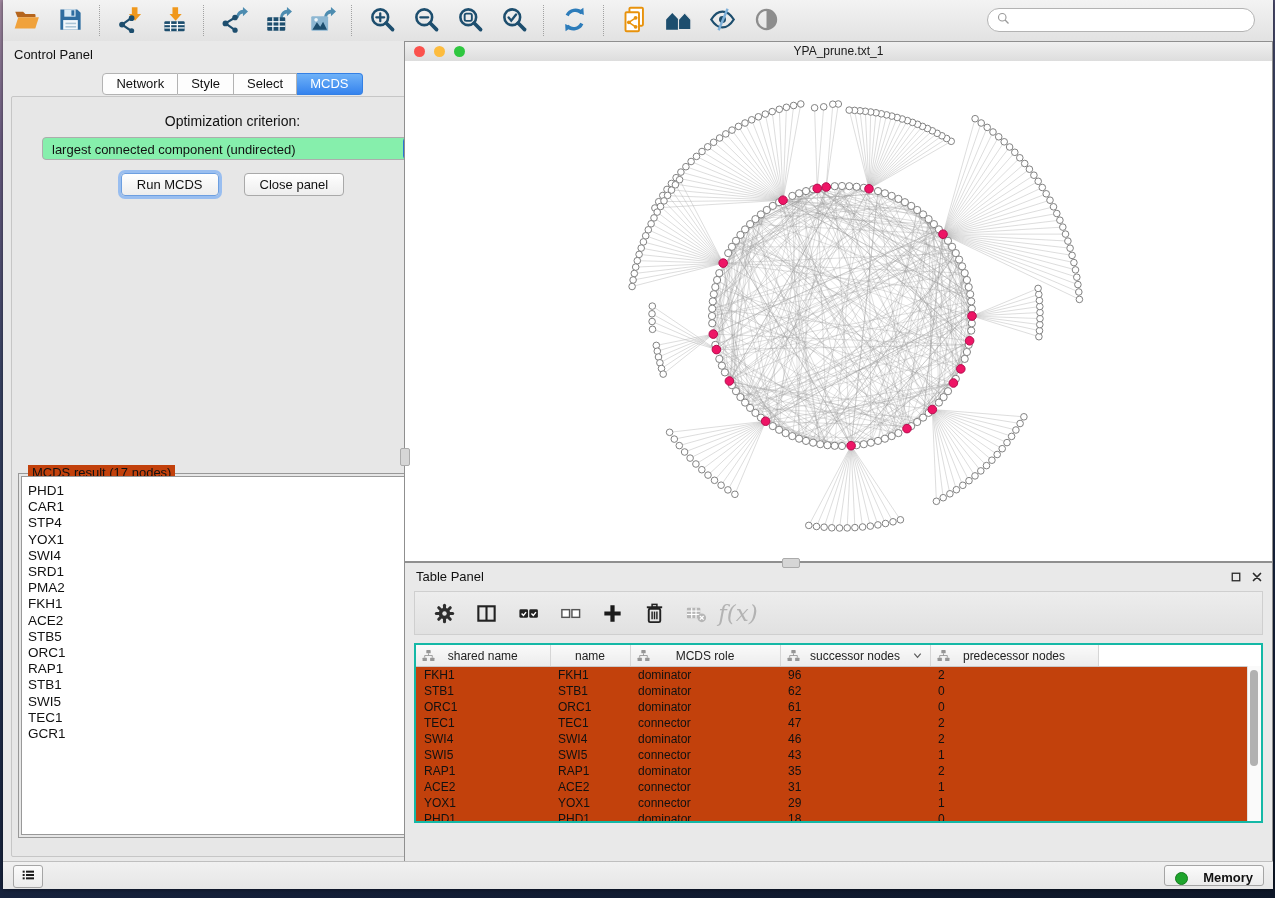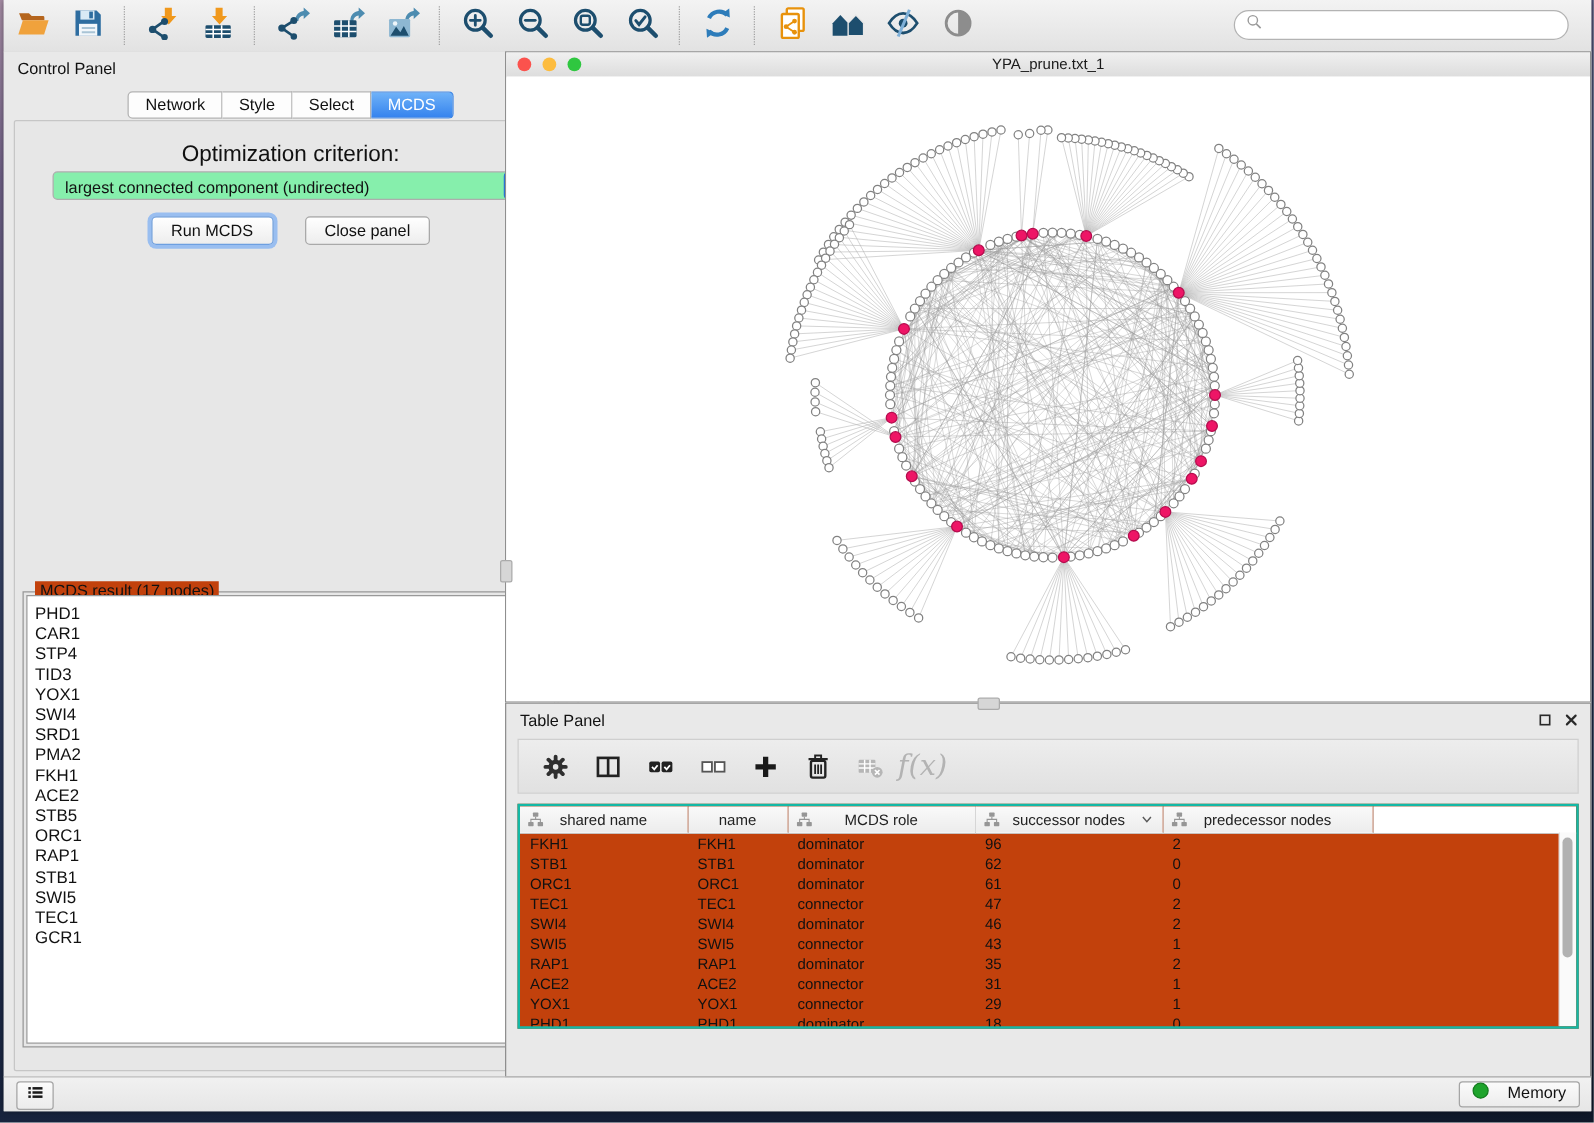--- a/index.html
+++ b/index.html
@@ -28,21 +28,21 @@
   
   .control-panel{position:absolute;left:0;top:41px;width:460px;height:821px;background:#e9e9e9;border-right:1px solid #9f9f9f;box-sizing:border-box;}
   .cp-tabs{position:absolute;top:32px;left:0;right:0;display:flex;justify-content:center;}
   .tab{height:20px;line-height:20px;padding:0 13px;font-size:13px;background:#fdfdfd;
     border:1px solid #b3b3b3;border-left:none;color:#111;cursor:default;}
   .tab:first-child{border-left:1px solid #b3b3b3;border-radius:4px 0 0 4px;}
   .tab:last-child{border-radius:0 4px 4px 0;}
   .tab.active{background:linear-gradient(#6fb2f8,#3583ee);color:#fff;border-color:#3480e4;}
   .cp-content{position:absolute;left:8px;right:8px;top:55px;bottom:5px;background:#e7e7e7;
     border:1px solid #c6c6c6;border-radius:2px;}
-  .criterion-label{text-align:center;padding-top:16px;font-size:18px;color:#111;}
+  .criterion-label{text-align:center;padding-top:16px;font-size:14px;color:#111;}
   .combo{position:absolute;left:30px;right:30px;top:40px;height:23px;background:#86efac;border:1px solid #adadad;
     border-radius:4px;font-size:13px;line-height:23px;padding-left:9px;box-sizing:border-box;color:#111;}
   .combo-cap{position:absolute;right:-1px;top:-1px;width:20px;height:23px;border-radius:4px;
     background:linear-gradient(#74b4f9,#2f7fe9);border:1px solid #2a72d4;box-sizing:border-box;}
   .combo-cap svg{width:14px;height:21px;display:block;margin:0 auto;}
   .cp-buttons{position:absolute;top:76px;left:0;right:0;display:flex;justify-content:center;gap:25px;}
   .btn{height:23px;padding:0 15px;font-size:13px;background:linear-gradient(#ffffff,#ededed);
     border:1px solid #a9a9a9;border-radius:4px;line-height:21px;color:#111;font-family:inherit;}
   .btn.focus{box-shadow:0 0 0 3px rgba(110,168,245,.65);border-color:#6d9fe0;}
   .result-box{position:absolute;left:6px;right:6px;top:376px;bottom:18px;border:1px solid #989898;}
@@ -85,21 +85,21 @@
   .tp-thumb{position:absolute;top:4px;left:2px;width:8px;height:96px;background:#b1b1b1;border-radius:5px;}
   .tp-tabs{position:absolute;bottom:7px;left:0;right:0;display:flex;justify-content:center;}
 
   
   .status-bar{position:absolute;left:0;right:0;bottom:0;height:27px;background:linear-gradient(#f1f1f1,#e6e6e6);
     border-top:1px solid #bfbfbf;}
   .sb-list-btn{position:absolute;left:10px;top:3px;width:28px;height:21px;border:1px solid #a5a5a5;border-radius:3px;
     background:linear-gradient(#fbfbfb,#ececec);display:flex;align-items:center;justify-content:center;}
   .sb-list-btn svg{width:16px;height:16px;}
   .memory-btn{position:absolute;right:9px;top:3px;height:21px;border:1px solid #a5a5a5;border-radius:3px;
-    background:linear-gradient(#fbfbfb,#ececec);display:flex;align-items:flex-start;gap:15px;padding:0 10px;font-size:13px;color:#111;box-sizing:border-box;}
+    background:linear-gradient(#fbfbfb,#ececec);display:flex;align-items:flex-end;gap:15px;padding:0 10px;font-size:13px;color:#111;box-sizing:border-box;font-weight:bold;}
   .memory-dot{width:13px;height:13px;border-radius:50%;background:#1ea42c;border:1px solid #157c1f;box-sizing:border-box;}
 
   .v-split-handle{position:absolute;left:397px;top:448px;width:8px;height:16px;background:#d6d6d6;border:1px solid #ababab;border-radius:2px;}
   .h-split-handle{position:absolute;left:779px;top:558px;width:16px;height:8px;background:#d6d6d6;border:1px solid #ababab;border-radius:2px;}
 </style>
 </head>
 <body>
 
 <div class="desktop">
   <div class="app">
@@ -287,21 +287,20 @@
         <div class="cp-buttons">
           <button class="btn focus">Run MCDS</button>
           <button class="btn">Close panel</button>
         </div>
         <div class="result-box">
           <div class="result-title">MCDS result (17 nodes)</div>
           <div class="result-list" id="mcds-list">
               <div>PHD1</div>
               <div>CAR1</div>
               <div>STP4</div>
-              <div>TID3</div>
               <div>YOX1</div>
               <div>SWI4</div>
               <div>SRD1</div>
               <div>PMA2</div>
               <div>FKH1</div>
               <div>ACE2</div>
               <div>STB5</div>
               <div>ORC1</div>
               <div>RAP1</div>
               <div>STB1</div>

